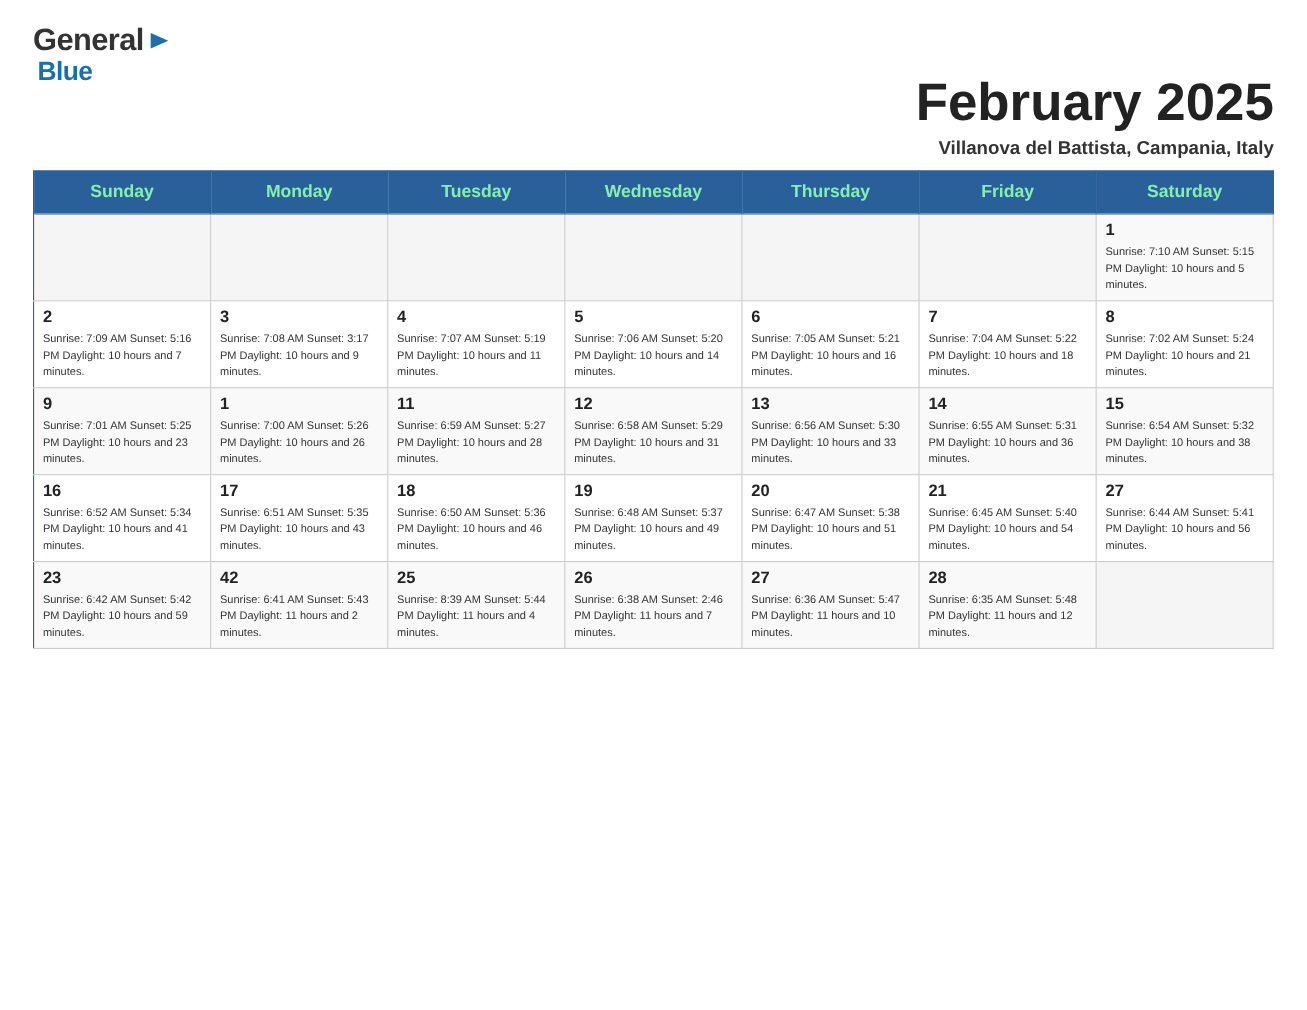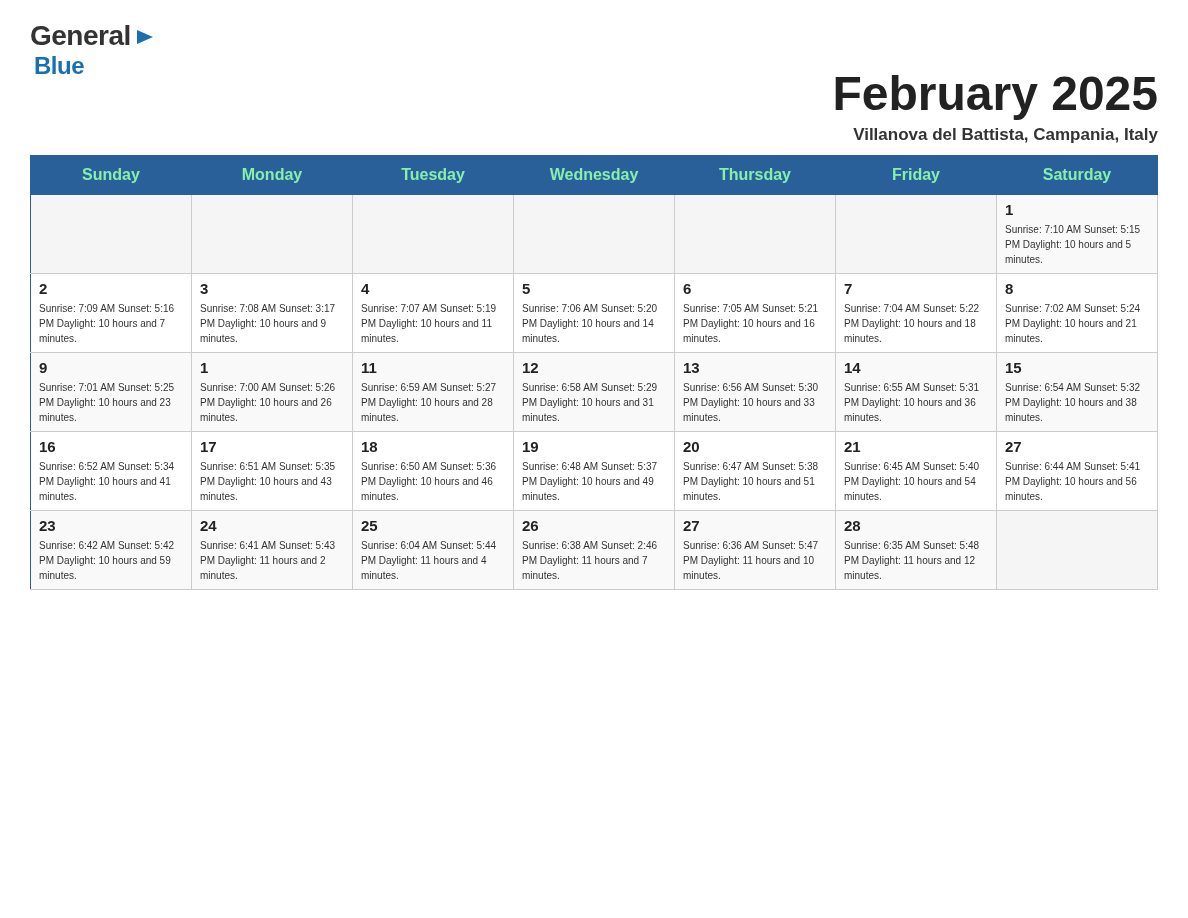--- a/index.html
+++ b/index.html
@@ -280,28 +280,28 @@
         </td>
       </tr>
       <tr class="week-row">
         <td>
           <div class="day-number">23</div>
           <div class="day-info">Sunrise: 6:42 AM
 Sunset: 5:42 PM
 Daylight: 10 hours and 59 minutes.</div>
         </td>
         <td>
-          <div class="day-number">24</div>
+          <div class="day-number">42</div>
           <div class="day-info">Sunrise: 6:41 AM
 Sunset: 5:43 PM
 Daylight: 11 hours and 2 minutes.</div>
         </td>
         <td>
           <div class="day-number">25</div>
-          <div class="day-info">Sunrise: 6:04 AM
+          <div class="day-info">Sunrise: 8:39 AM
 Sunset: 5:44 PM
 Daylight: 11 hours and 4 minutes.</div>
         </td>
         <td>
           <div class="day-number">26</div>
           <div class="day-info">Sunrise: 6:38 AM
 Sunset: 2:46 PM
 Daylight: 11 hours and 7 minutes.</div>
         </td>
         <td>

